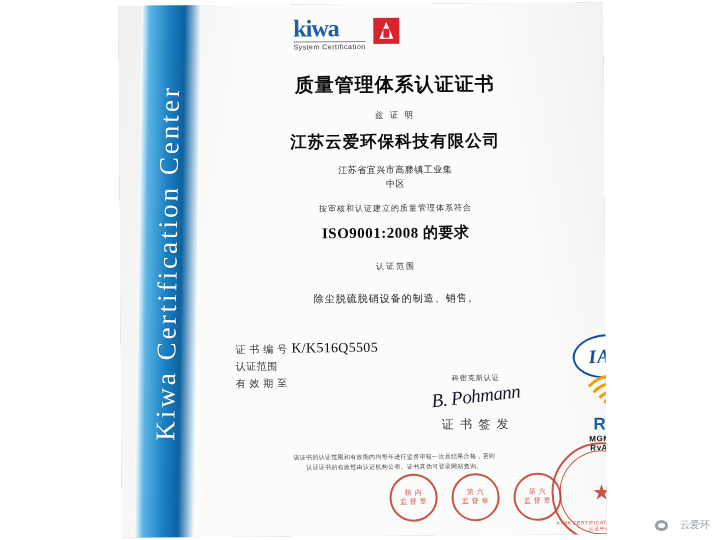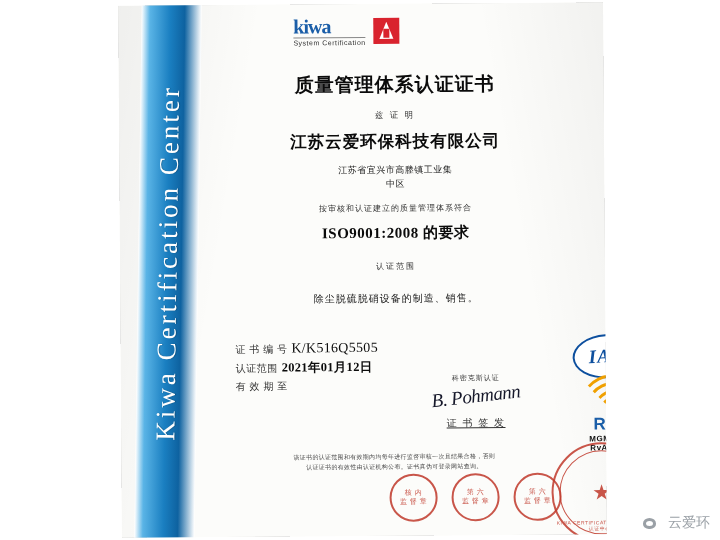--- a/index.html
+++ b/index.html
@@ -74,21 +74,21 @@
     display: flex;
     align-items: flex-start;
     gap: 8px;
   }
   .logo-kiwa {
     line-height: 1;
   }
   .logo-kiwa .kiwa-word {
     font-family: "Liberation Serif", serif;
     font-weight: bold;
-    font-size: 20px;
+    font-size: 24px;
     letter-spacing: -1px;
     color: #1b5ea8;
   }
   .logo-kiwa .kiwa-sub {
     font-size: 7px;
     color: #333333;
     letter-spacing: 0.5px;
     margin-top: 1px;
     border-top: 1px solid #888;
     padding-top: 1px;
@@ -228,25 +228,24 @@
   }
   .sig-script {
     font-family: "Liberation Serif", serif;
     font-style: italic;
     font-size: 19px;
     color: #16182a;
     transform: rotate(-6deg);
     letter-spacing: -0.5px;
   }
   .sig-caption {
-    font-size: 10px;
+    font-size: 12px;
     color: #333333;
     letter-spacing: 1.5px;
     margin-top: 9px;
-    text-decoration: underline;
   }
 
   
   .iaf-mark {
     position: absolute;
     left: 452px;
     top: 332px;
     width: 64px;
     height: 40px;
     border-radius: 50%;
@@ -360,21 +359,21 @@
 
   
   .watermark {
     position: absolute;
     right: 10px;
     bottom: 8px;
     display: flex;
     align-items: center;
     gap: 12px;
     color: #9aa0a6;
-    font-size: 14px;
+    font-size: 10px;
   }
   .wm-icon {
     width: 13px;
     height: 11px;
     border-radius: 50% 50% 45% 45%;
     background: #9aa0a6;
     position: relative;
   }
   .wm-icon::after {
     content: "";
@@ -419,21 +418,20 @@
         <div class="scope-text">除尘脱硫脱硝设备的制造、销售。</div>
       </div>
 
       <div class="data-block">
         <div class="data-line">
           <span class="data-key">证 书 编 号</span>
           <span class="data-val small">K/K516Q5505</span>
         </div>
         <div class="data-line">
           <span class="data-key">认证范围</span>
-          <span class="data-val">2021年01月12日</span>
         </div>
         <div class="data-line">
           <span class="data-key">有 效 期 至</span>
         </div>
       </div>
 
       <div class="sig-wrap">
         <div style="font-size:7px;color:#333;letter-spacing:1px;margin-bottom:2px;">科密克斯认证</div>
         <div class="sig-script">B. Pohmann</div>
         <div class="sig-caption">证 书 签 发</div>

